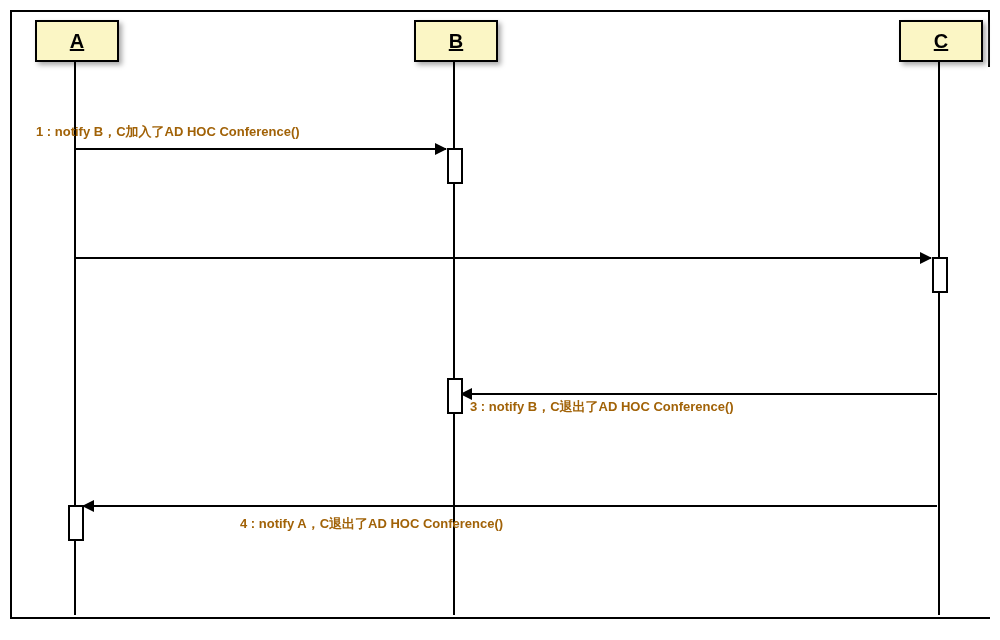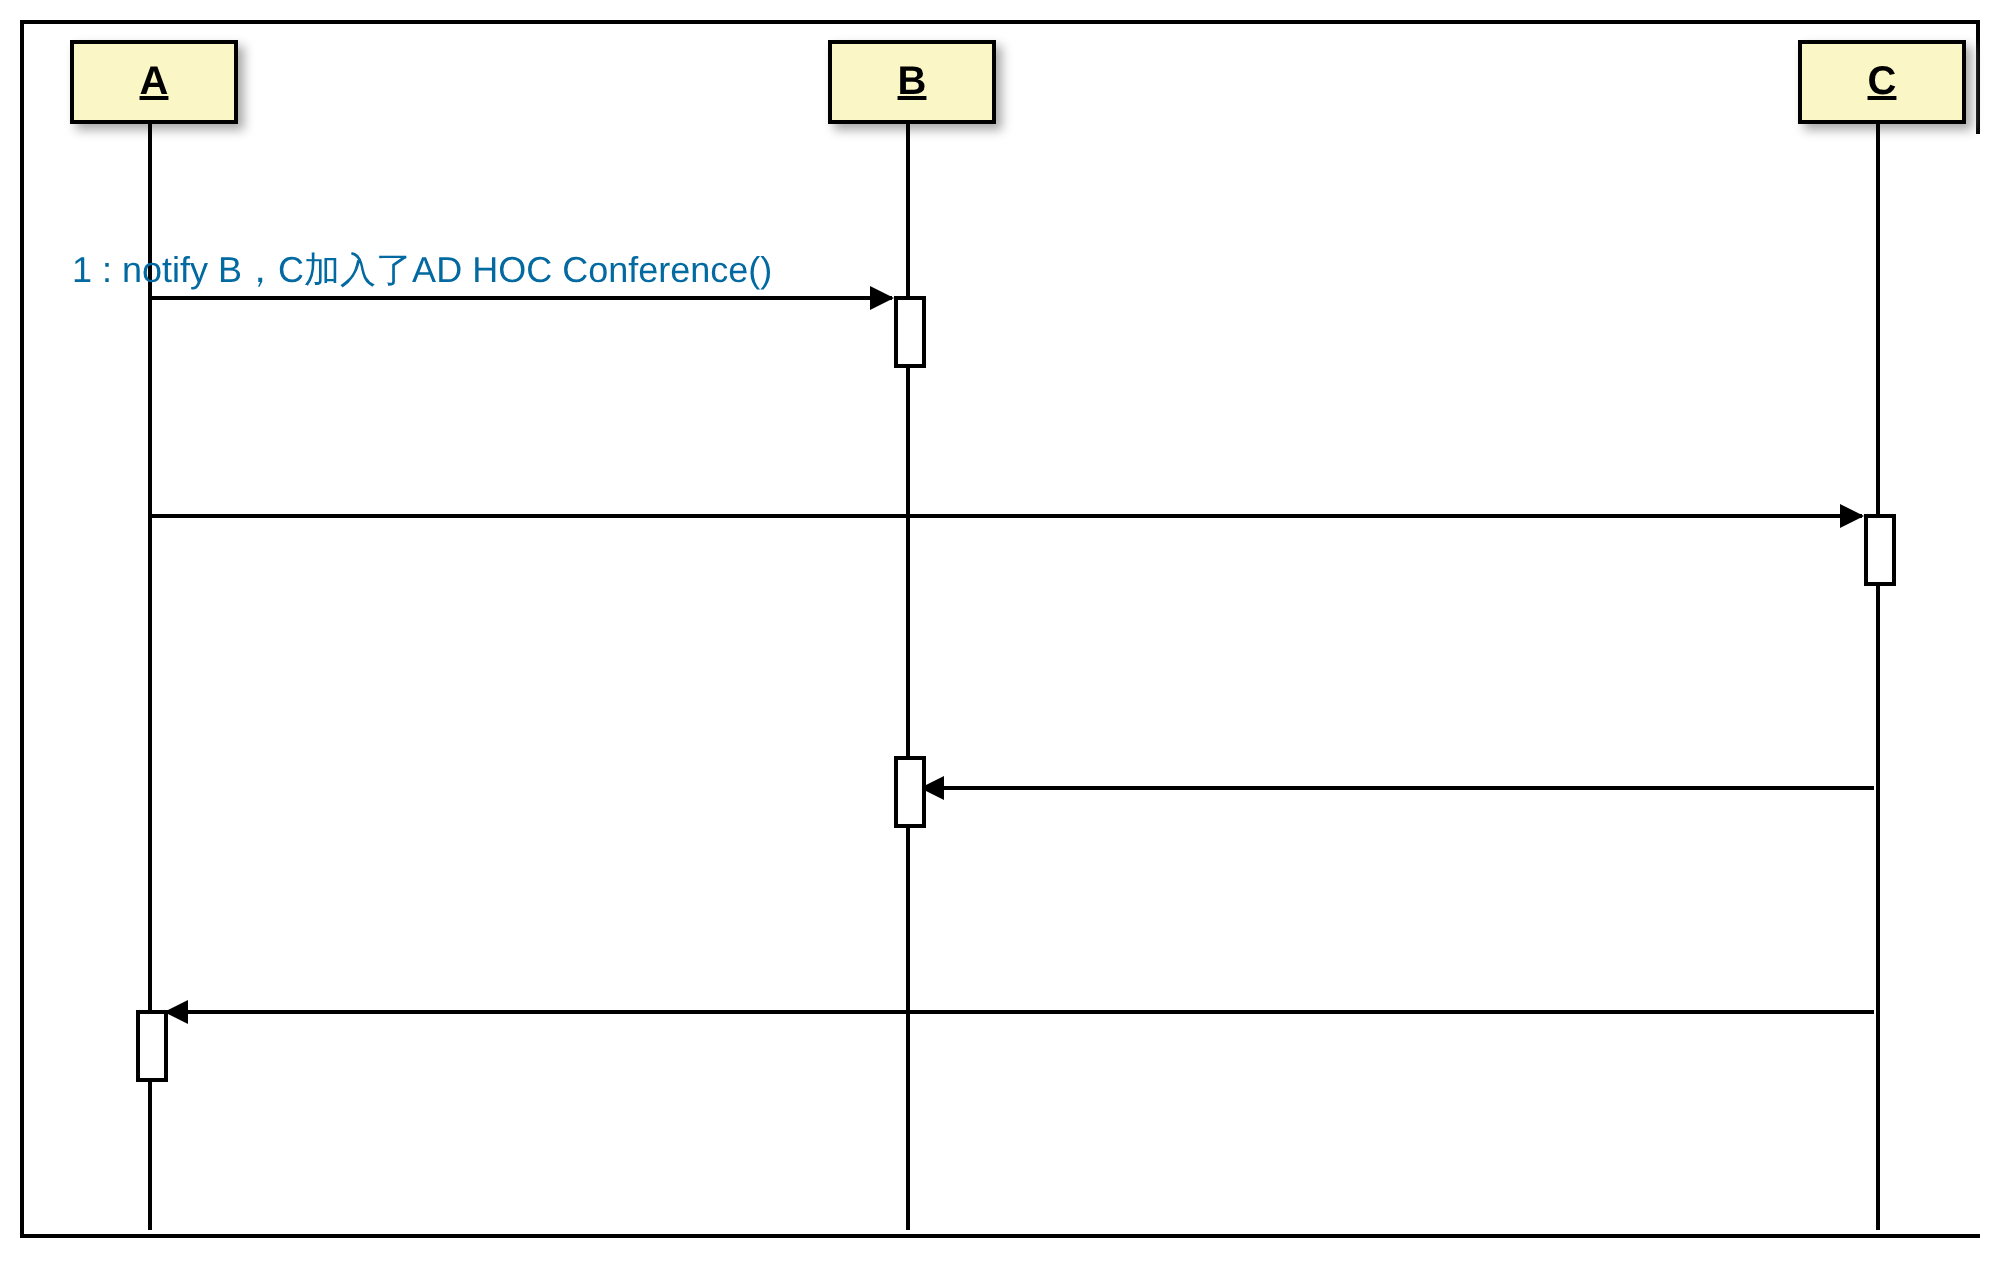--- a/index.html
+++ b/index.html
@@ -66,23 +66,24 @@
     left: -1px;
     top: -5px;
     width: 0;
     height: 0;
     border-top: 6px solid transparent;
     border-bottom: 6px solid transparent;
     border-right: 12px solid #000;
   }
   .msg-label {
     position: absolute;
-    font-size: 18px;
+    font-size: 13px;
     white-space: nowrap;
-    color: #0369a1;
+    color: #a16207;
+    font-weight: bold;
   }
   .border-frame {
     position: absolute;
     border-top: 2px solid #000;
     border-left: 2px solid #000;
     border-bottom: 2px solid #000;
     top: 0;
     left: 0;
     height: 605px;
     width: 978px;
@@ -129,19 +130,25 @@
 
   <div class="msg-arrow" style="left:66px; top:247px; width:855px;">
     <div class="head-right"></div>
   </div>
   <div class="activation" style="left:922px; top:247px;"></div>
 
   <div class="msg-arrow" style="left:451px; top:383px; width:476px;">
     <div class="head-left"></div>
   </div>
   <div class="activation" style="left:437px; top:368px;"></div>
+  <div class="msg-label" style="left:460px; top:388px;">
+    <span>3</span> : <span>notify B，C退出了AD HOC Conference()</span>
+  </div>
 
   <div class="msg-arrow" style="left:73px; top:495px; width:854px;">
     <div class="head-left"></div>
   </div>
   <div class="activation" style="left:58px; top:495px;"></div>
+  <div class="msg-label" style="left:230px; top:505px;">
+    <span>4</span> : <span>notify A，C退出了AD HOC Conference()</span>
+  </div>
 
 </div>
 
 </body></html>

